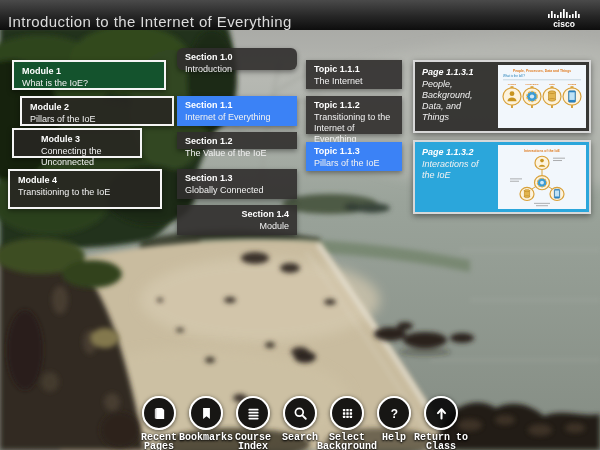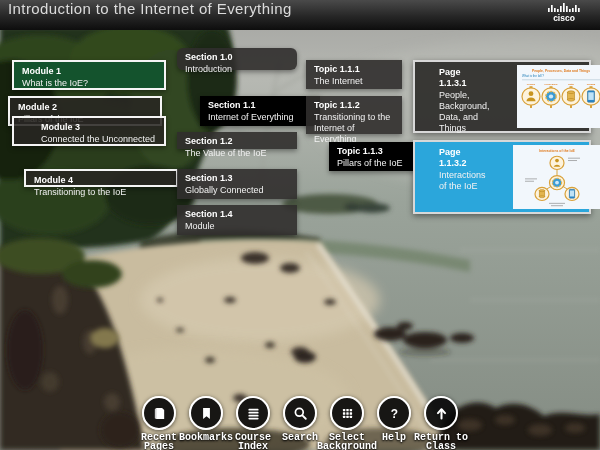--- a/index.html
+++ b/index.html
@@ -3,36 +3,36 @@
 <meta charset="utf-8">
 <style>
   html,body{margin:0;padding:0;background:#222;}
   #stage{position:relative;width:600px;height:450px;overflow:hidden;
          font-family:"Liberation Sans",sans-serif;-webkit-font-smoothing:antialiased;}
   #bg{position:absolute;inset:0;}
 
   
   .titlebar{position:absolute;top:0;left:0;right:0;height:30px;
     background:linear-gradient(180deg,#4a4a4a 0%,#262626 55%,#0d0d0d 100%);
-    display:flex;align-items:flex-start;padding:0 10px 16px 8px;box-sizing:border-box;z-index:5;}
+    display:flex;align-items:flex-end;padding:0 10px 0 8px;box-sizing:border-box;z-index:5;}
   .title{flex:1;font-size:15px;color:#dcdcdc;letter-spacing:.4px;font-weight:400;}
 
   
   .box{position:absolute;box-sizing:border-box;color:#fff;padding:4px 8px;
        font-size:9px;line-height:11px;z-index:4;cursor:pointer;}
   .box .lbl{font-weight:700;}
   .box .sub{margin-top:1px;color:#f2f2f2;}
   .bordered{border:2px solid #f5f5f5;background:rgba(40,38,35,.87);box-shadow:0 2px 5px rgba(0,0,0,.4);}
   .bordered.sel{background:#14532d;}
   .flat{background:rgba(48,46,44,.9);box-shadow:0 2px 5px rgba(0,0,0,.4);}
-  .flat.sel{background:#000000;margin-left:23px;}
+  .flat.sel{background:#3b82f6;}
   .pagebox{border:2px solid #d8d8d8;background:rgba(45,43,41,.92);display:flex;padding:0;
            box-shadow:0 2px 6px rgba(0,0,0,.45);}
   .pagebox.sel{background:#2ba6db;}
-  .pagebox .txt{flex:1;padding:5px 24px;}
+  .pagebox .txt{flex:1;padding:5px 7px;font-style:italic;}
   .pagebox .thumb{width:88px;margin:3px;background:#edf3fa;flex:none;overflow:hidden;}
   .pagebox .thumb svg{display:block;width:100%;height:100%;}
 
   
   .tb-item{position:absolute;top:396px;width:60px;text-align:center;z-index:6;cursor:pointer;}
   .tb-circle{width:30px;height:30px;margin:0 auto;border:2px solid #fff;border-radius:50%;
     background:rgba(8,8,8,.92);display:flex;align-items:center;justify-content:center;
     box-shadow:0 1px 4px rgba(0,0,0,.6);box-sizing:content-box;}
   .tb-label{margin-top:3px;font-size:10px;font-weight:700;line-height:9px;color:#fff;
     white-space:pre-line;text-shadow:0 1px 2px rgba(0,0,0,.95),0 0 3px rgba(0,0,0,.8);font-family:Liberation Mono, monospace;}
@@ -161,50 +161,50 @@
           <rect x="34" y="8" width="1.7" height="4"></rect>
         <text x="20" y="21" text-anchor="middle" font-family="Liberation Sans, sans-serif" font-size="8.5" font-weight="700">cisco</text>
       </g>
     </svg>
   </div>
 
   <div class="box bordered sel" style="left:12px;top:60px;width:154px;height:30px;">
     <div class="lbl">Module 1</div>
     <div class="sub">What is the IoE?</div>
   </div>
-  <div class="box bordered" style="left:8px;top:96px;width:154px;height:30px;">
+  <div class="box bordered" style="left:20px;top:96px;width:154px;height:30px;">
     <div class="lbl">Module 2</div>
     <div class="sub">Pillars of the IoE</div>
   </div>
-  <div class="box bordered" style="left:12px;top:116px;width:154px;height:30px;padding-left:27px;">
+  <div class="box bordered" style="left:12px;top:128px;width:130px;height:30px;padding-left:27px;">
     <div class="lbl">Module 3</div>
-    <div class="sub">Connected the Unconnected</div>
-  </div>
-  <div class="box bordered" style="left:24px;top:169px;width:154px;height:18px;">
+    <div class="sub">Connecting the Unconnected</div>
+  </div>
+  <div class="box bordered" style="left:8px;top:169px;width:154px;height:40px;">
     <div class="lbl">Module 4</div>
     <div class="sub">Transitioning to the IoE</div>
   </div>
 
   <div class="box flat" style="left:177px;top:48px;width:120px;height:22px;border-radius:6px;">
     <div class="lbl">Section 1.0</div>
     <div class="sub">Introduction</div>
   </div>
   <div class="box flat sel" style="left:177px;top:96px;width:120px;height:30px;">
     <div class="lbl">Section 1.1</div>
     <div class="sub">Internet of Everything</div>
   </div>
   <div class="box flat" style="left:177px;top:132px;width:120px;height:17px;">
     <div class="lbl">Section 1.2</div>
     <div class="sub">The Value of the IoE</div>
   </div>
   <div class="box flat" style="left:177px;top:169px;width:120px;height:30px;">
     <div class="lbl">Section 1.3</div>
     <div class="sub">Globally Connected</div>
   </div>
-  <div class="box flat" style="left:177px;top:205px;width:120px;height:30px;">
+  <div class="box flat" style="left:177px;top:205px;width:120px;height:30px;text-align:right;">
     <div class="lbl">Section 1.4</div>
     <div class="sub">Module</div>
   </div>
 
   <div class="box flat" style="left:306px;top:60px;width:96px;height:29px;">
     <div class="lbl">Topic 1.1.1</div>
     <div class="sub">The Internet</div>
   </div>
   <div class="box flat" style="left:306px;top:96px;width:96px;height:38px;">
     <div class="lbl">Topic 1.1.2</div>

